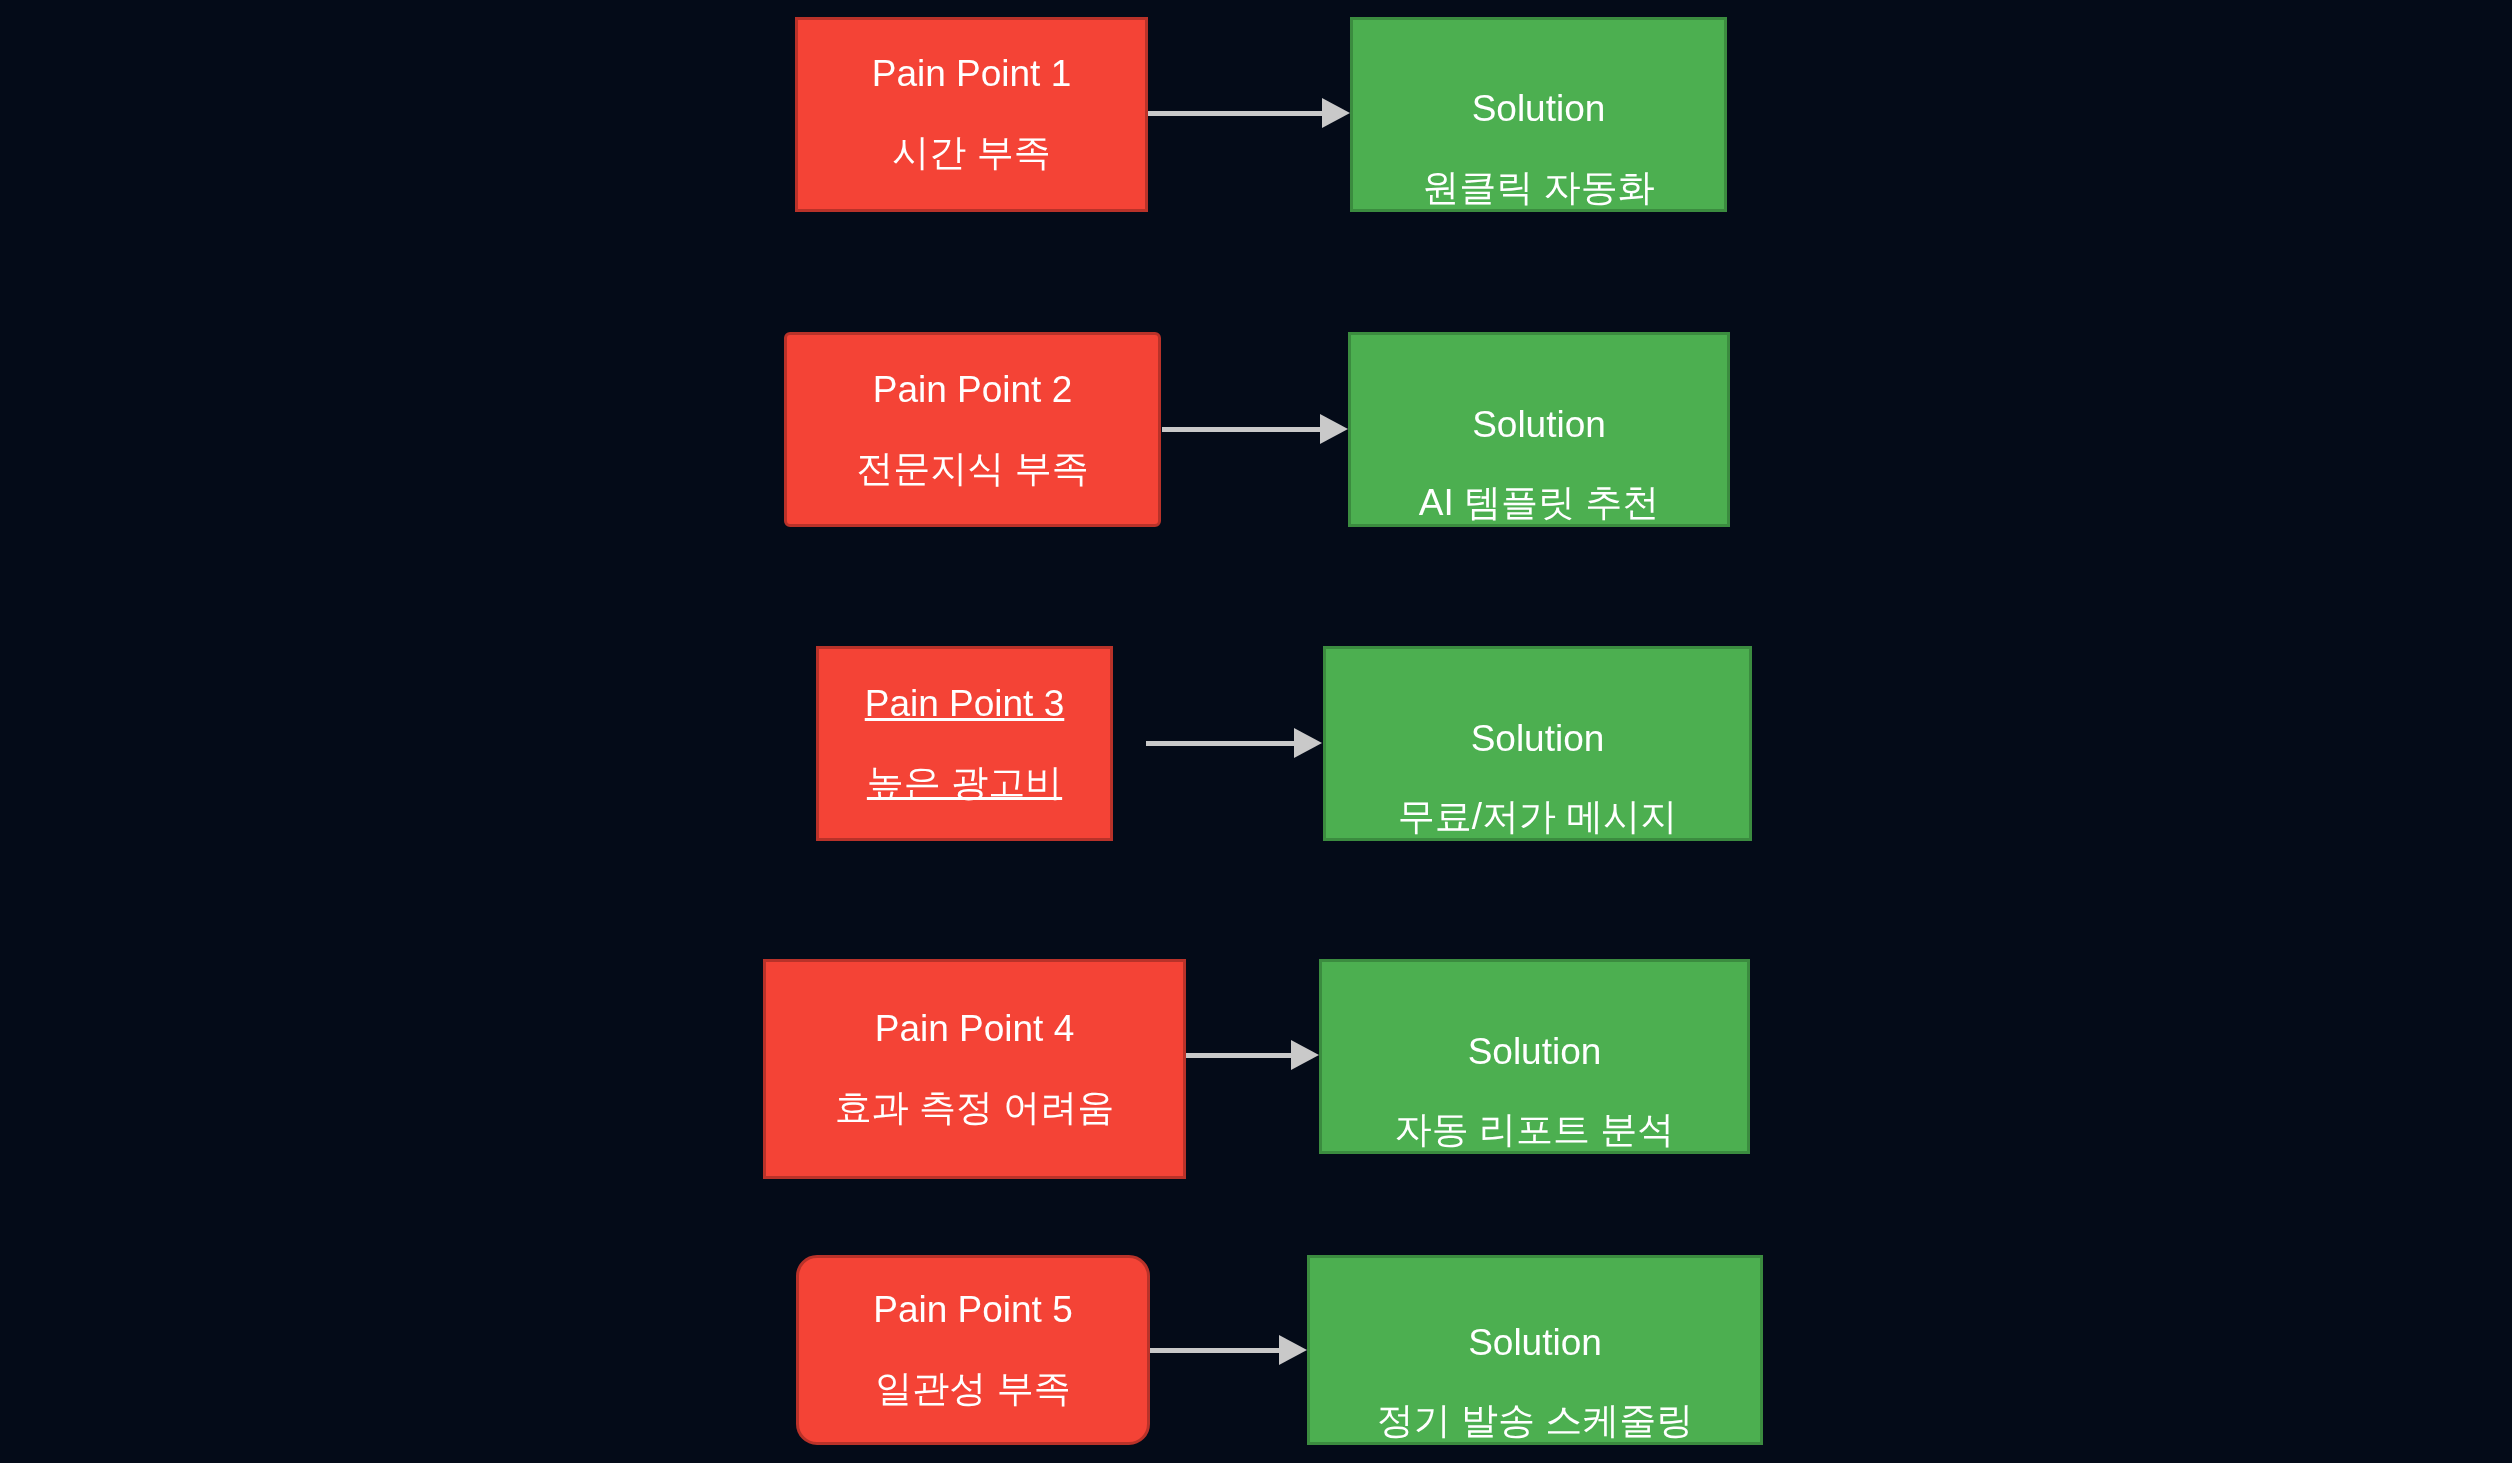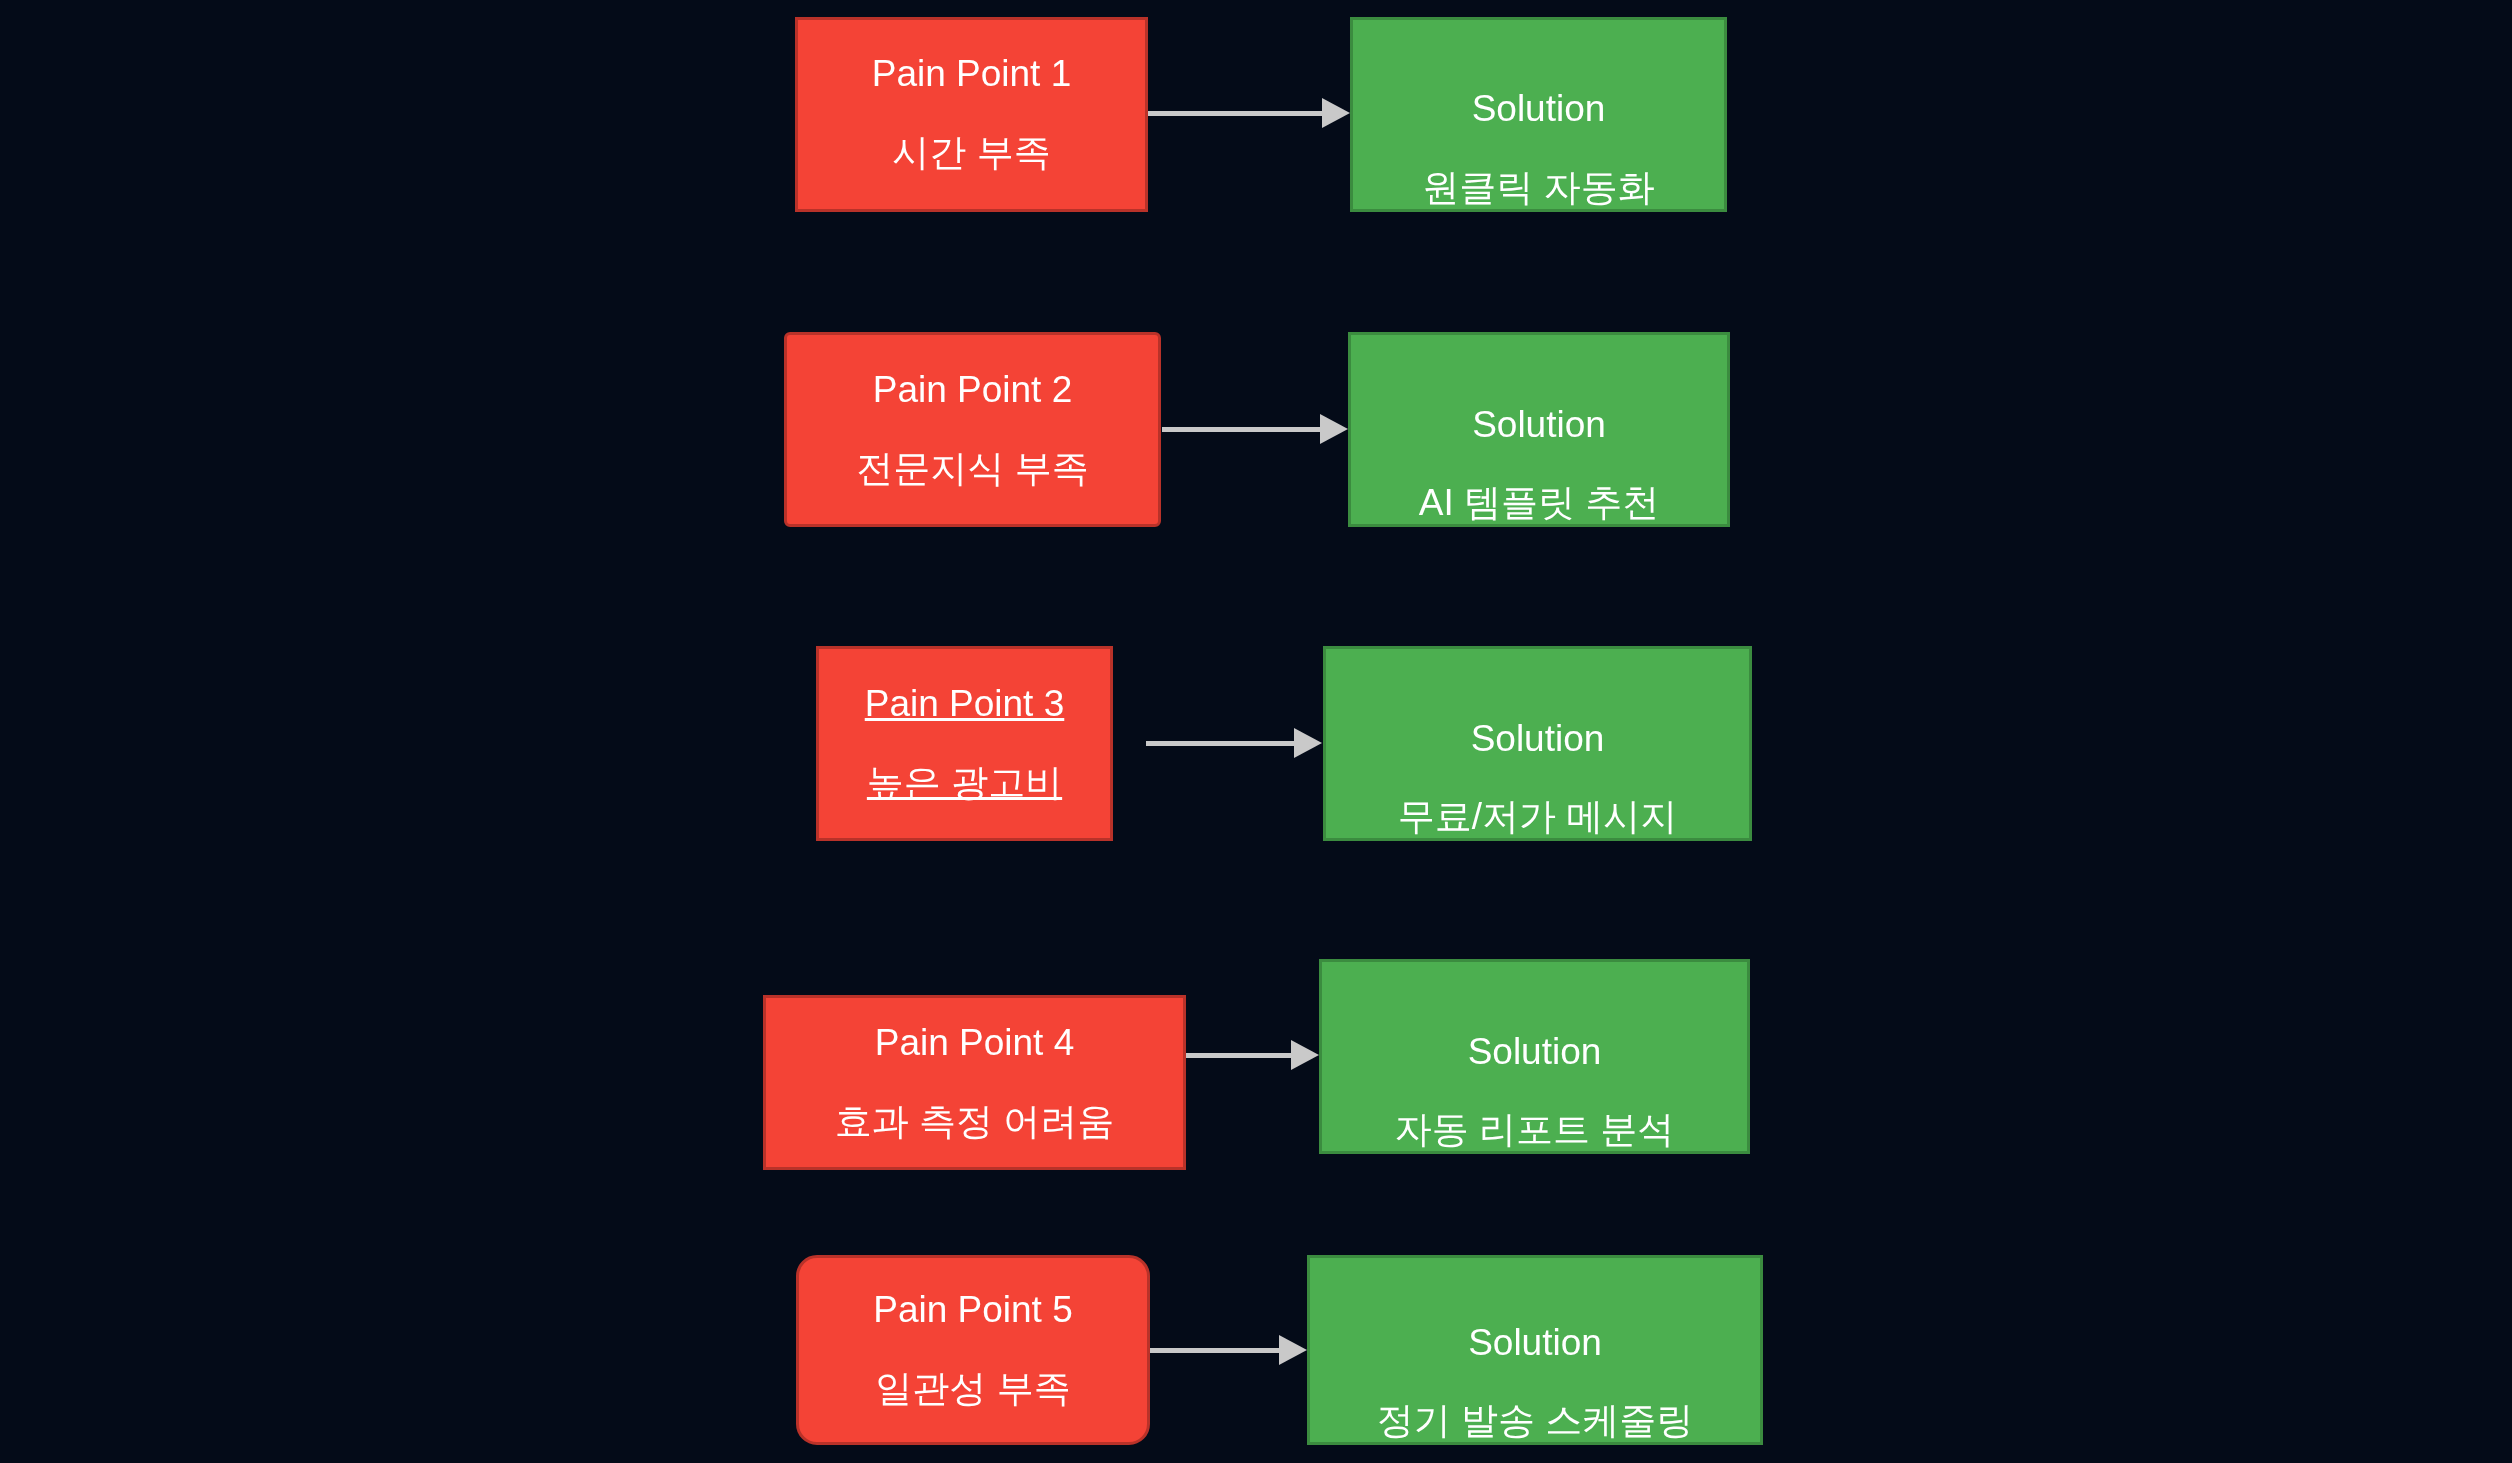--- a/index.html
+++ b/index.html
@@ -108,21 +108,21 @@
   </div>
   <div class="edge" style="left:1146px;top:725px;width:176px;">
     <div class="shaft"></div>
     <div class="head"></div>
   </div>
   <div class="node solution" style="left:1323px;top:646px;width:429px;height:195px;">
     <span>Solution</span>
     <span>무료/저가 메시지</span>
   </div>
 
-  <div class="node pain" style="left:763px;top:959px;width:423px;height:175px;margin-top:36px;">
+  <div class="node pain" style="left:763px;top:959px;width:423px;height:220px;">
     <span>Pain Point 4</span>
     <span>효과 측정 어려움</span>
   </div>
   <div class="edge" style="left:1186px;top:1037px;width:133px;">
     <div class="shaft"></div>
     <div class="head"></div>
   </div>
   <div class="node solution" style="left:1319px;top:959px;width:431px;height:195px;">
     <span>Solution</span>
     <span>자동 리포트 분석</span>

